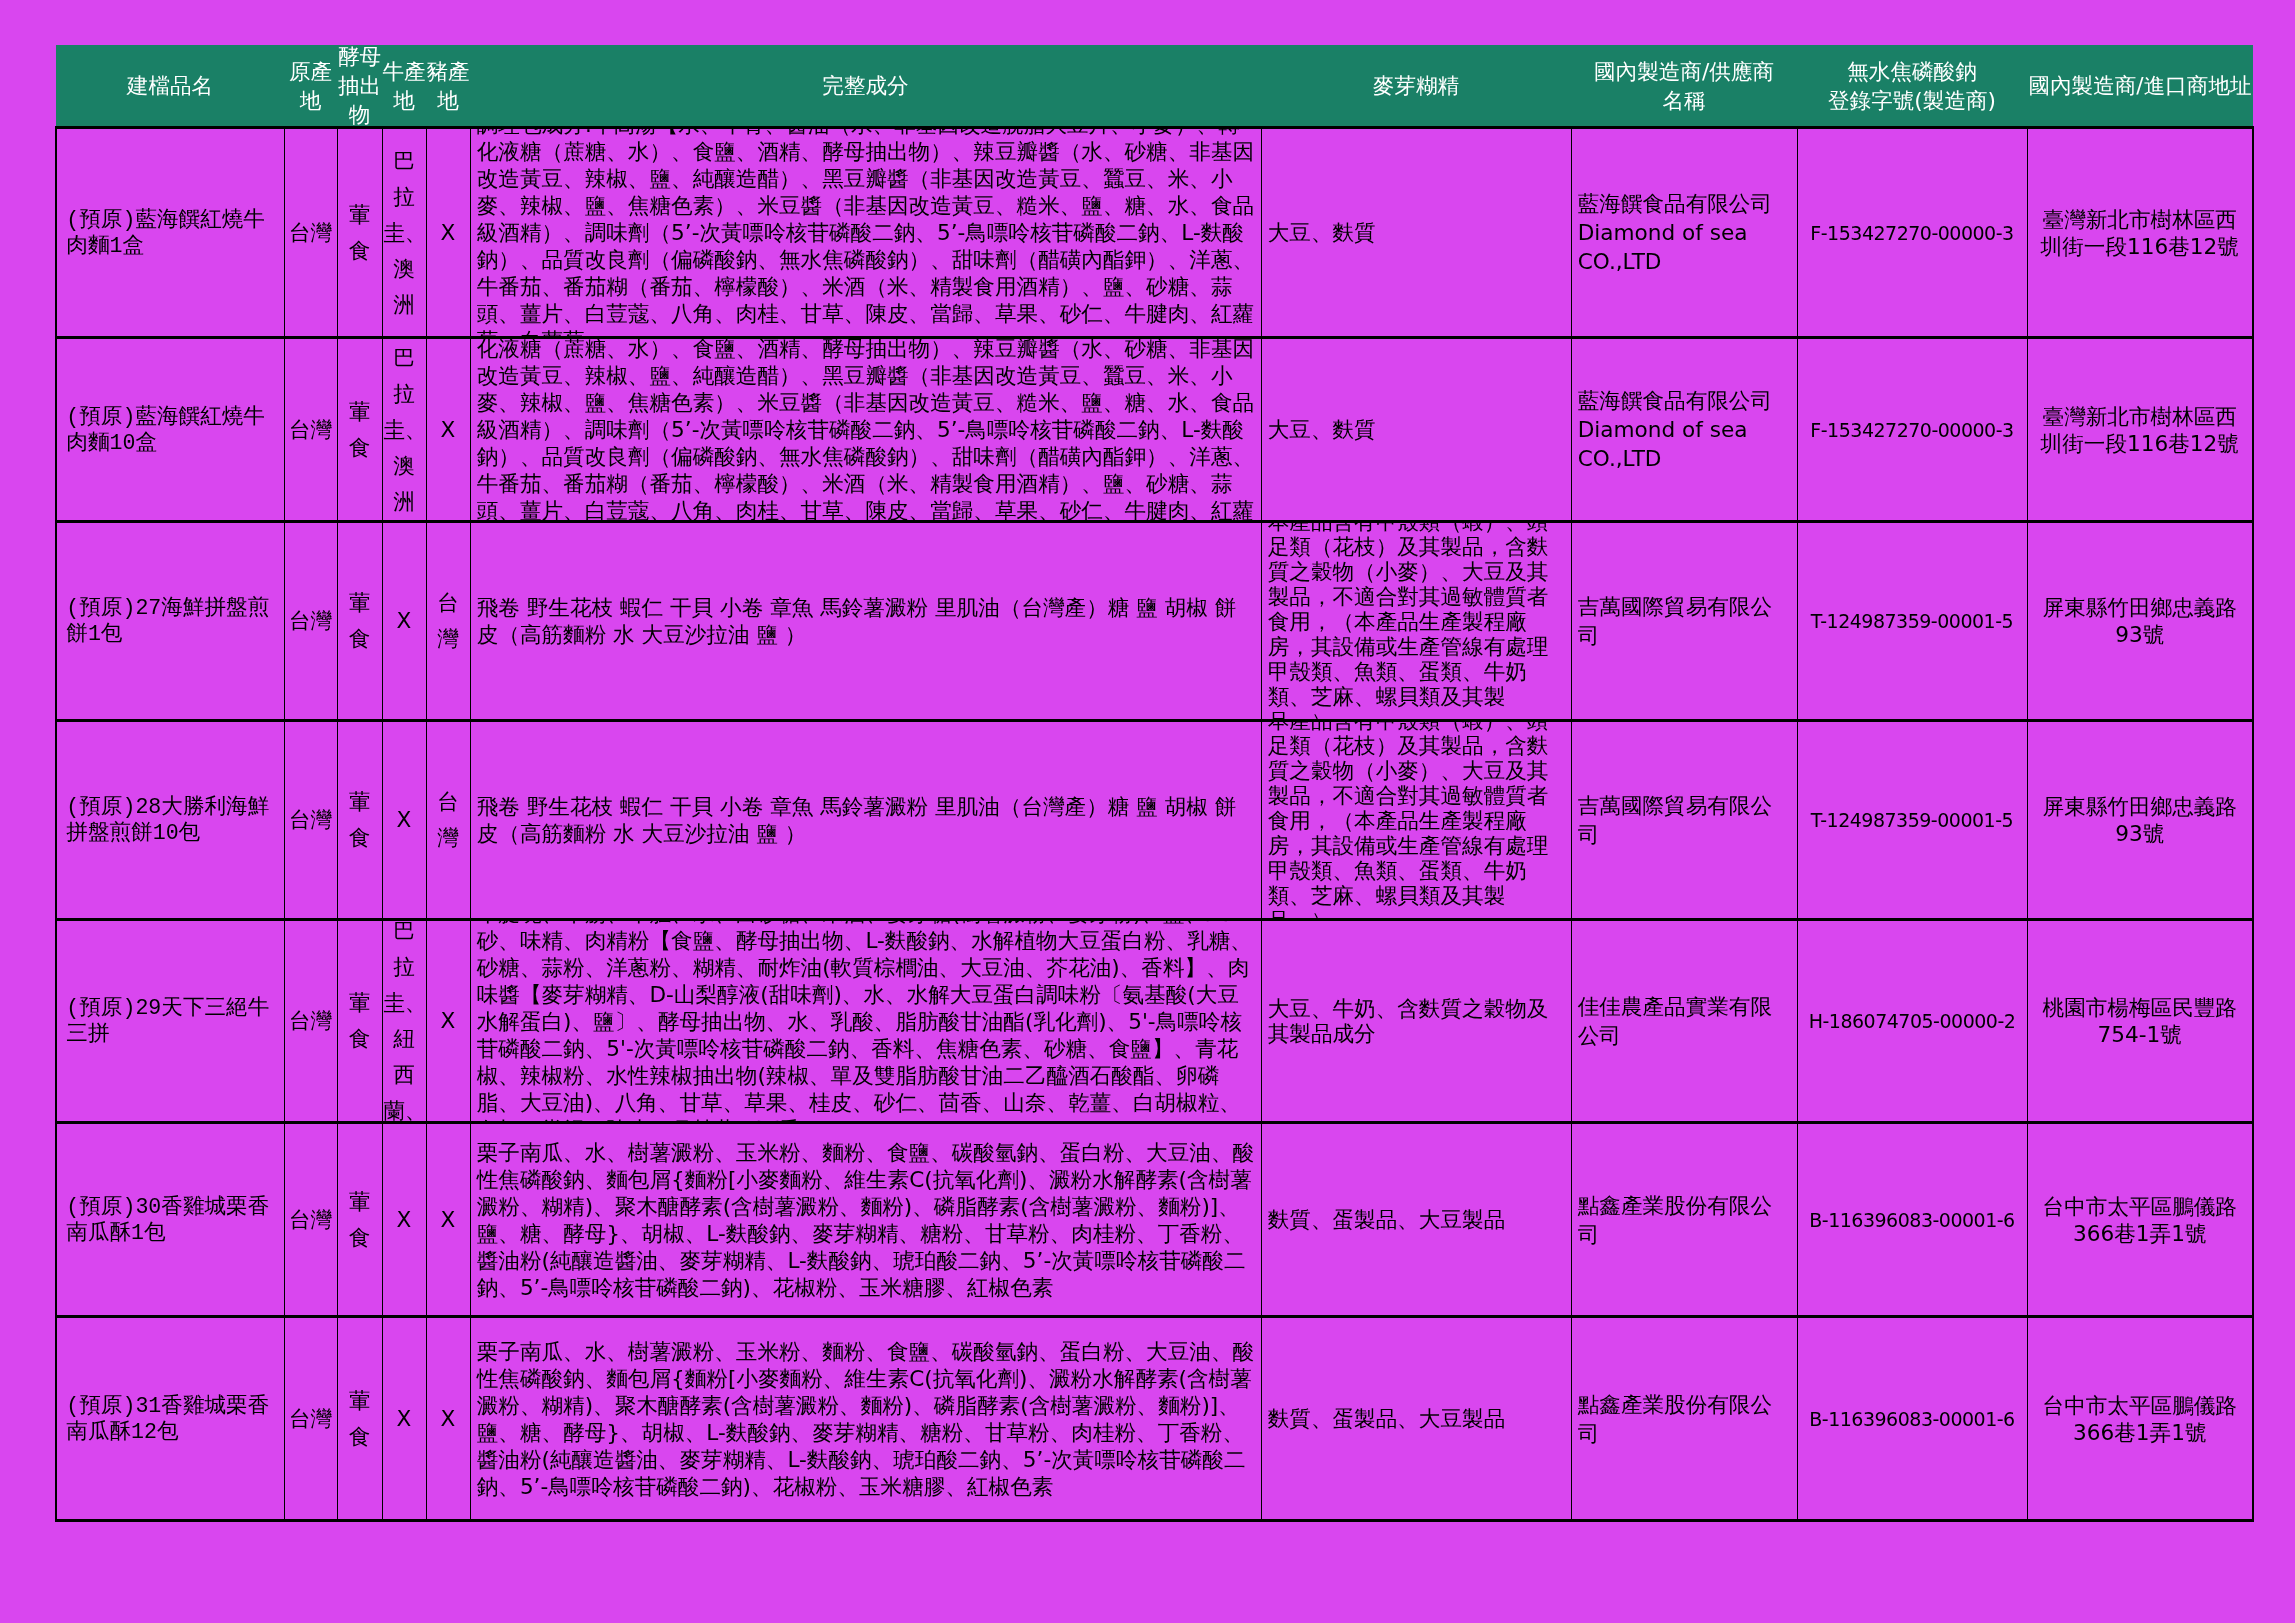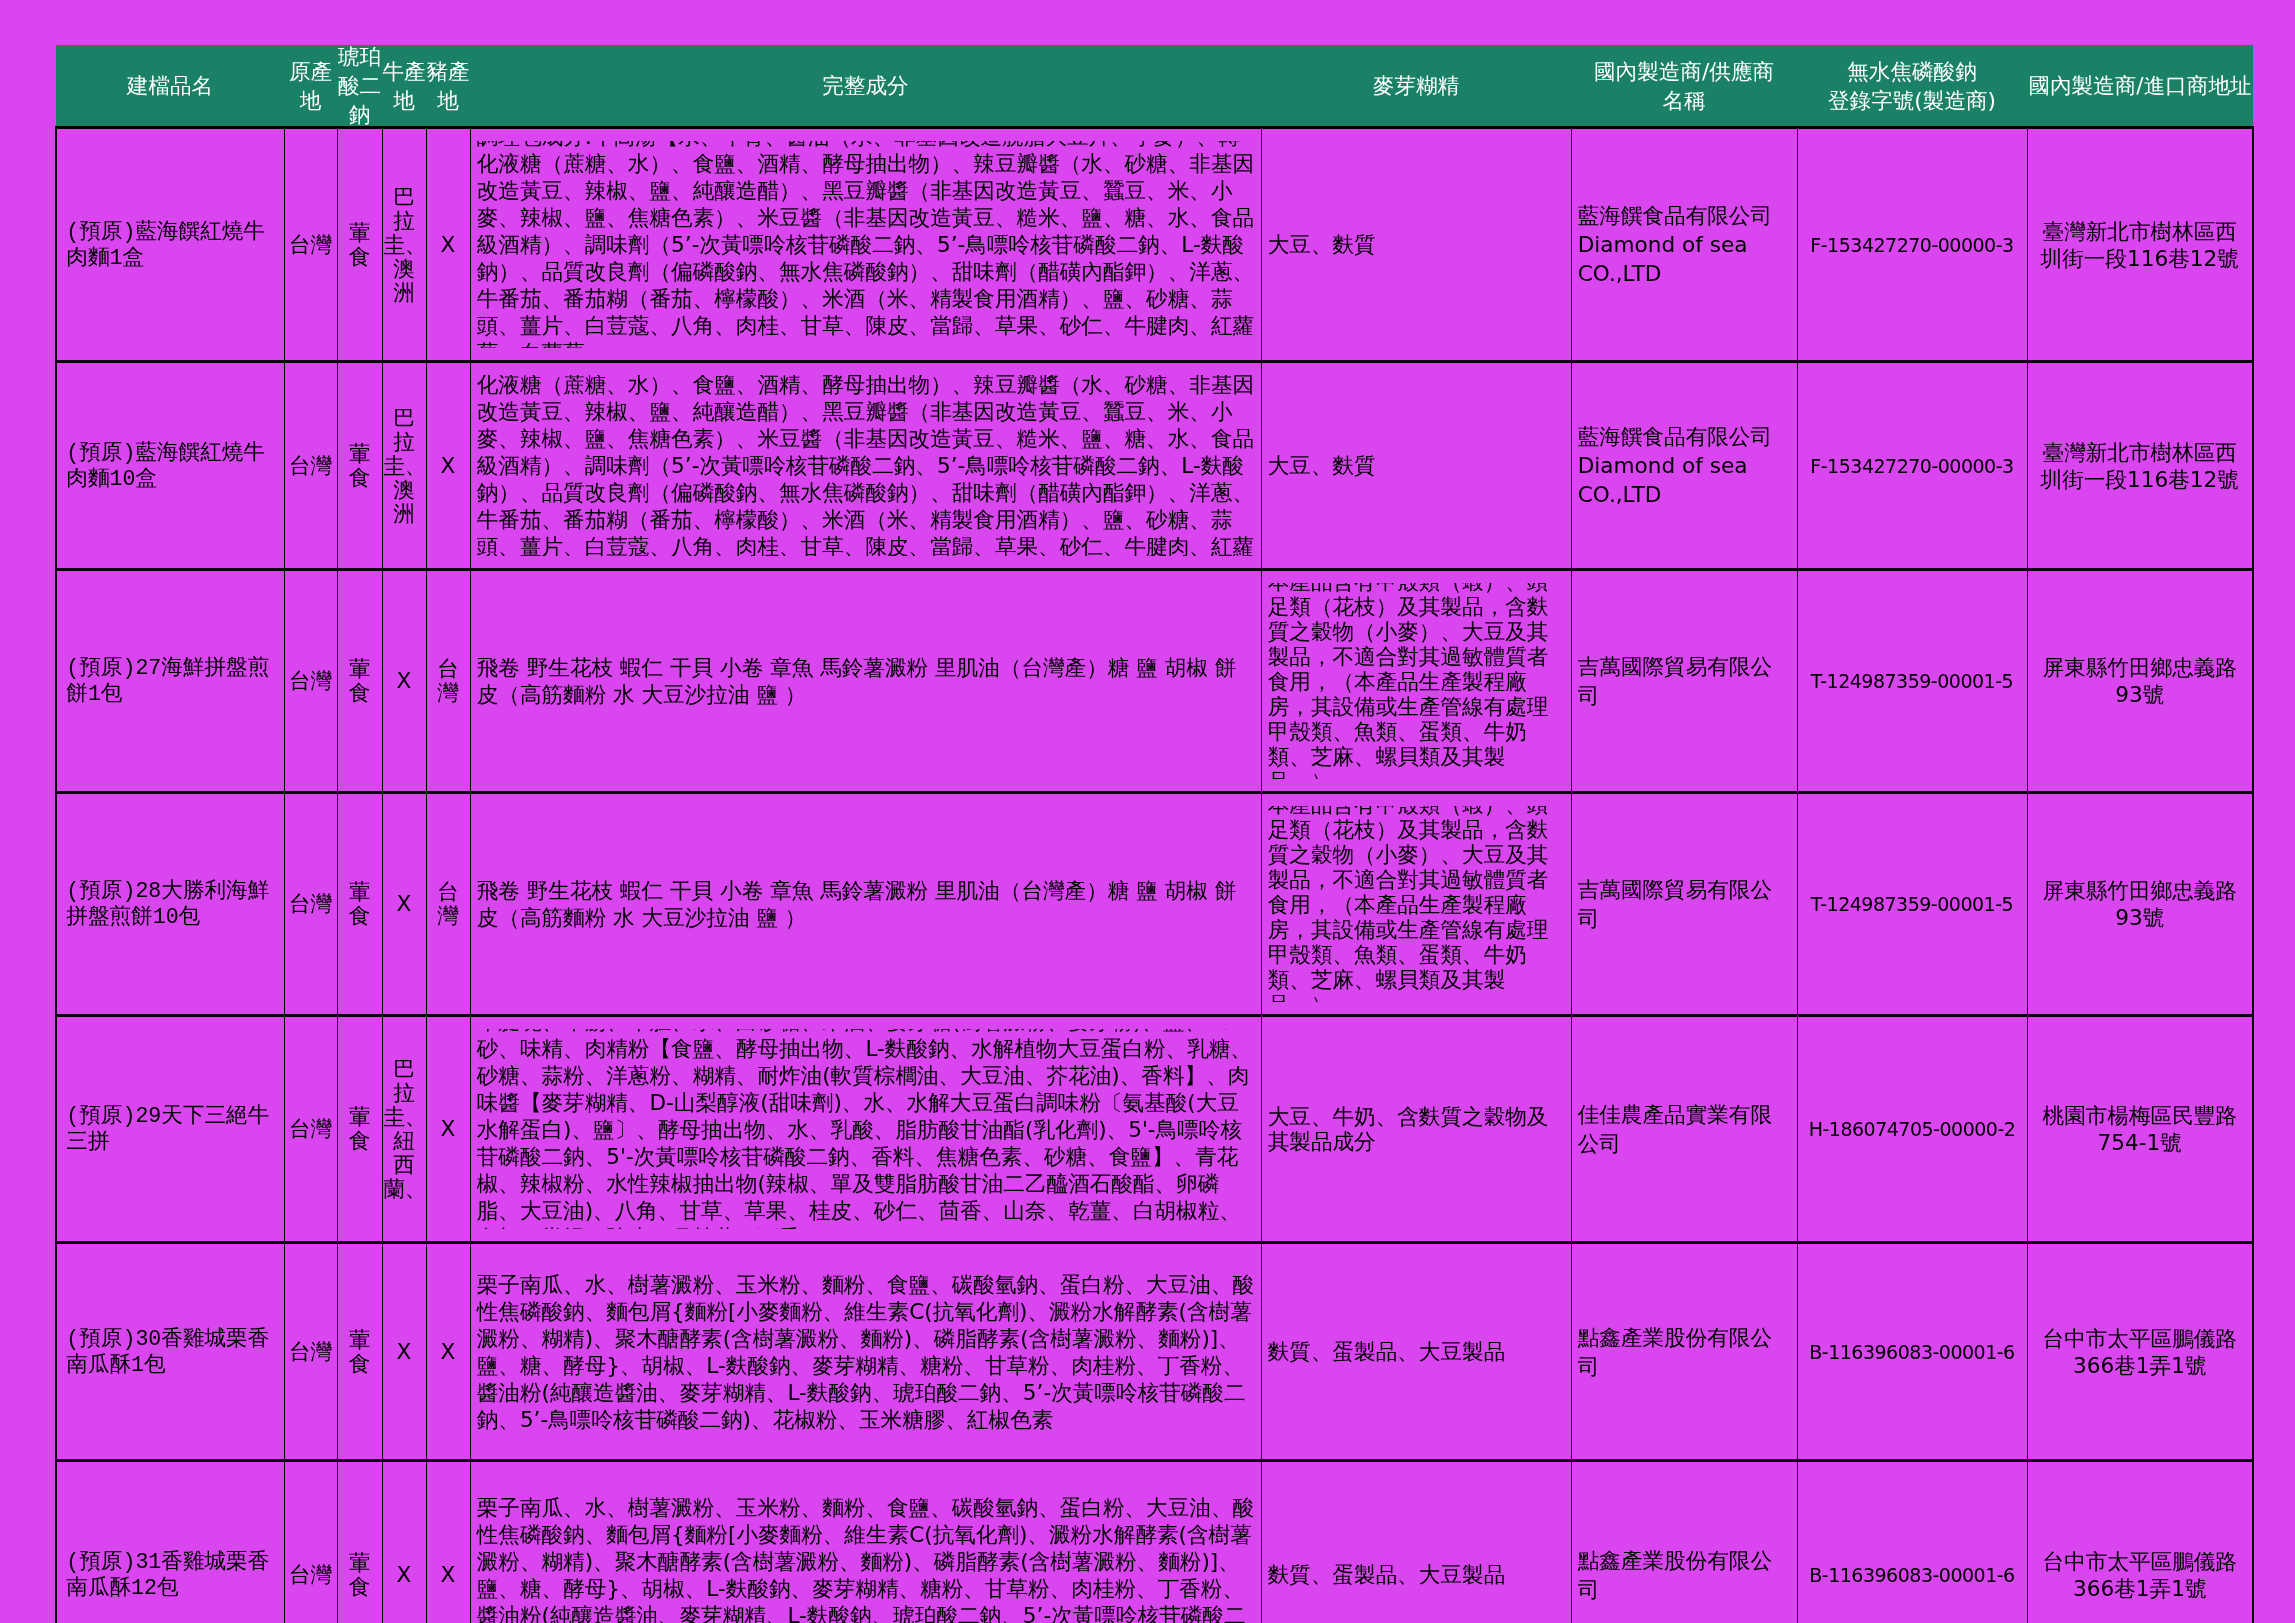--- a/index.html
+++ b/index.html
@@ -11,21 +11,21 @@
   .hbox{height:81px;overflow:hidden;display:flex;flex-direction:column;justify-content:center;align-items:center;
         font-size:21.6px;line-height:29px;white-space:pre-line;text-align:center;}
   
   td{border:1.5px solid #000;border-top-width:3.6px;border-bottom-width:3.6px;padding:0;vertical-align:middle;
      font-size:21.6px;line-height:26px;}
   td:first-child{border-left-width:2.1px;}
   td:last-child{border-right-width:2.1px;}
   .box{overflow:hidden;display:flex;flex-direction:column;justify-content:center;}
   .h1{height:207px}.h2{height:181px}.h3{height:196px}.h4{height:196px}.h5{height:200px}.h6{height:191px}.h7{height:201px}
   .c-name{text-align:left;padding:0 7.2px 0 9.3px;font-family:Liberation Mono, monospace;}
-  .c-v{text-align:center;line-height:24px;padding:12px 1px;}
+  .c-v{text-align:center;line-height:36px;padding:0 1px;}
   .c-ing{text-align:left;padding:0 6.2px;line-height:27px;}
   .c-alg{text-align:left;padding:0 6.2px;line-height:25px;}
   .c-man{text-align:left;padding:0 6.2px;white-space:pre-line;line-height:29px;}
   .c-reg{text-align:center;padding:0 3.1px;font-size:19px;letter-spacing:-0.5px;white-space:nowrap;}
   .c-adr{text-align:center;padding:0 6.2px;line-height:27px;}
 </style>
 </head>
 <body>
 
 <div id="page">
@@ -45,21 +45,21 @@
 
     <tbody>
         <tr class="head">
       <th>
             <div class="hbox">建檔品名</div>
           </th>
       <th>
             <div class="hbox">原產地</div>
           </th>
       <th>
-            <div class="hbox">琥珀酸二鈉</div>
+            <div class="hbox">酵母抽出物</div>
           </th>
       <th>
             <div class="hbox">牛產地</div>
           </th>
       <th>
             <div class="hbox">豬產地</div>
           </th>
       <th>
             <div class="hbox">完整成分</div>
           </th>

